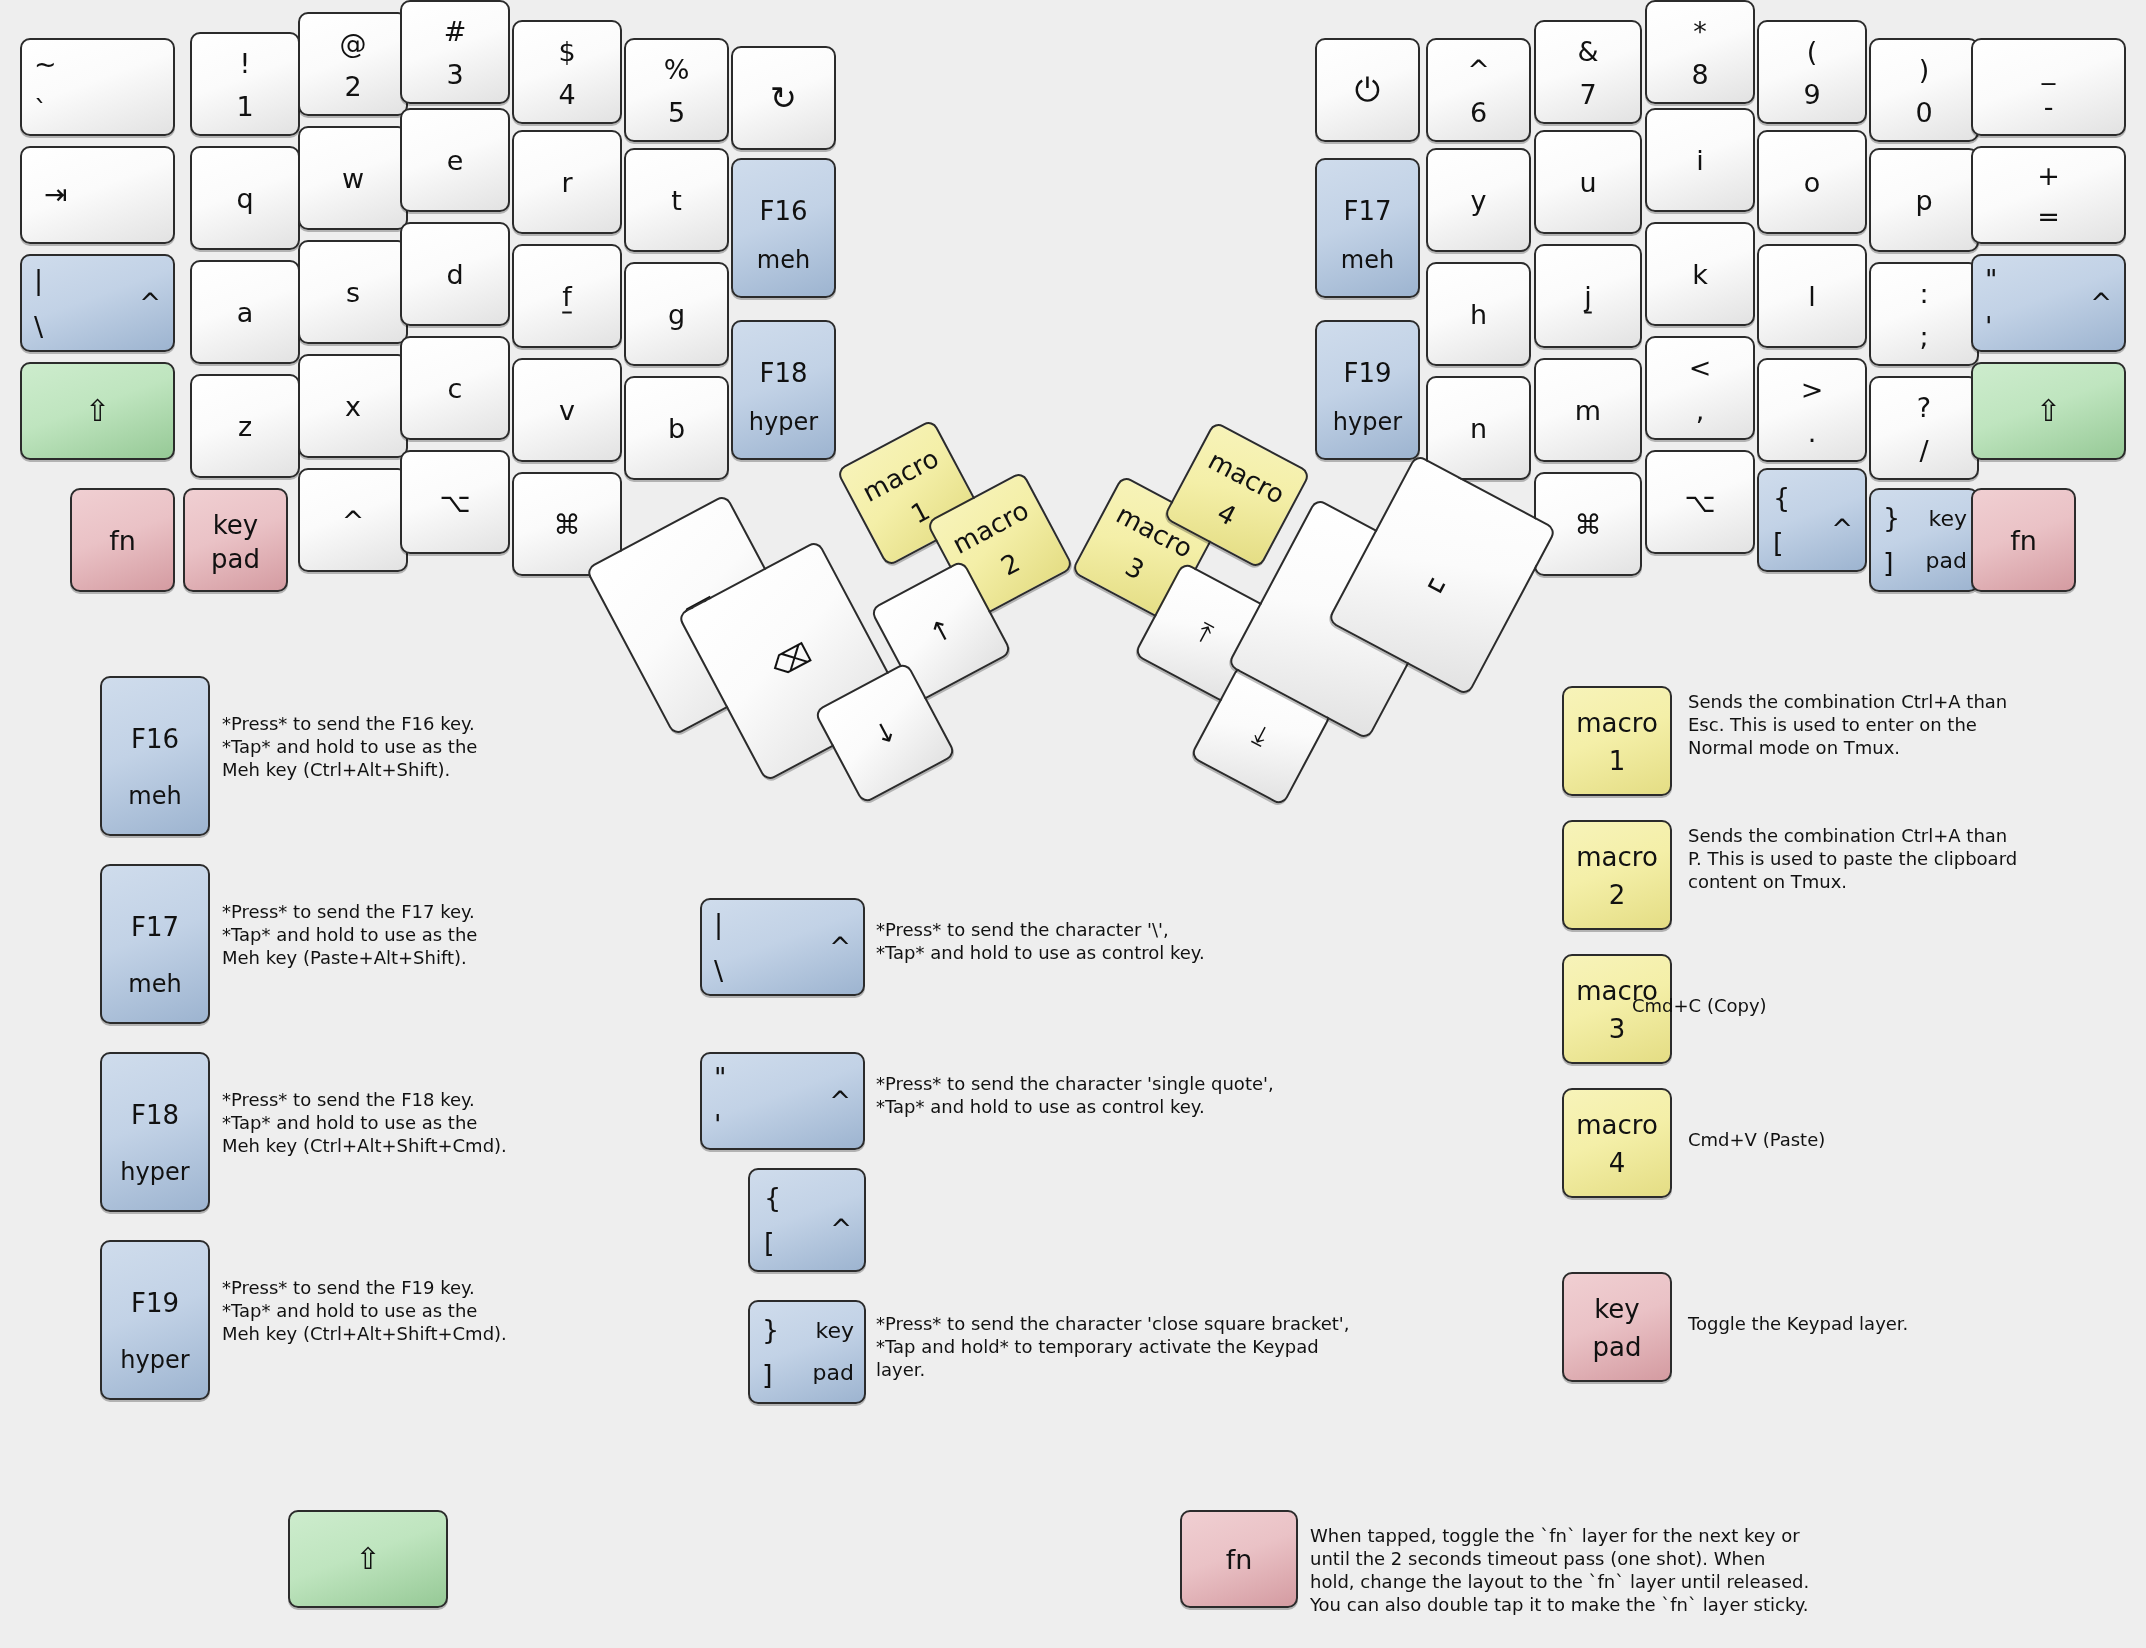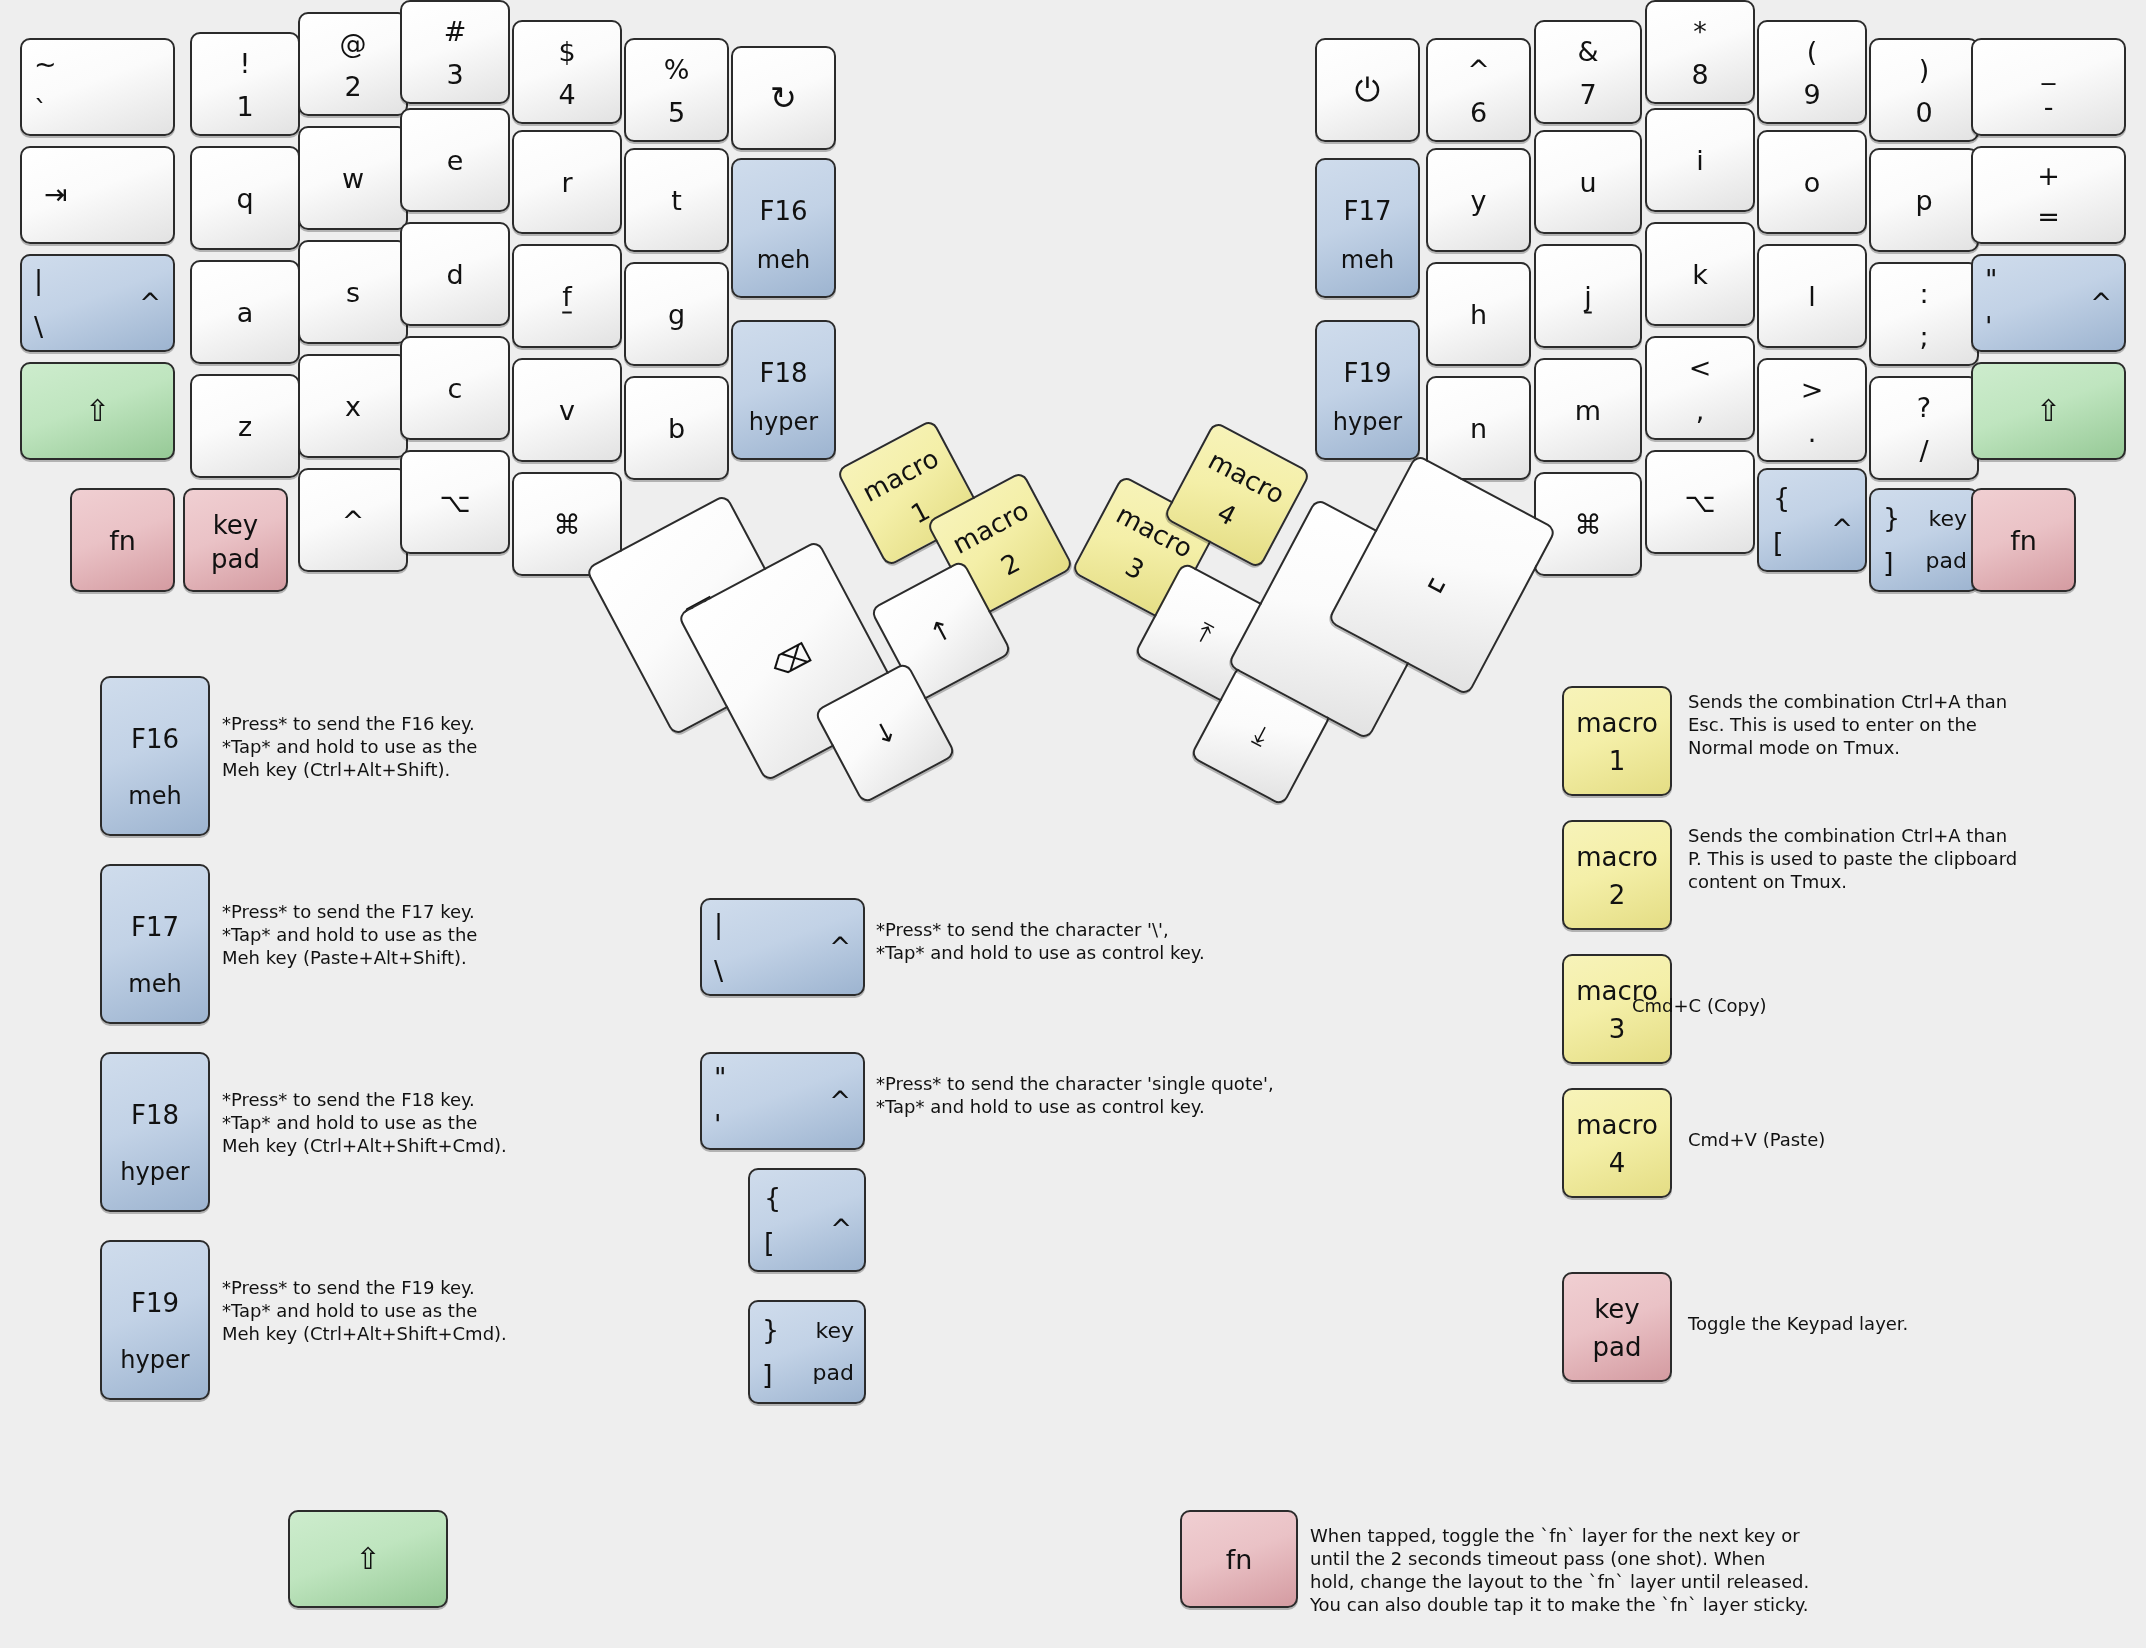--- a/index.html
+++ b/index.html
@@ -377,20 +377,23 @@
     <span class="lbl" style="left:14px;bottom:14px">[</span>
     <span class="lbl" style="right:12px;top:46px;font-size:26px">^</span>
   </div>
 
   <div class="key blue legend-item" style="left:748px;top:1300px;width:118px;height:104px;">
     <span class="lbl" style="left:12px;top:14px">}</span>
     <span class="lbl" style="left:12px;bottom:14px">]</span>
     <span class="lbl" style="right:10px;top:18px;font-size:22px">key</span>
     <span class="lbl" style="right:10px;bottom:18px;font-size:22px">pad</span>
   </div>
+  <div class="legend-text" style="left:876px;top:1312px;width:640px;white-space:pre-line;">*Press* to send the character 'close square bracket',
+*Tap and hold* to temporary activate the Keypad
+layer.</div>
 
   <div class="key yellow legend-item" style="left:1562px;top:686px;width:110px;height:110px;">
     <span class="lbl" style="left:0;right:0;text-align:center;top:22px;font-size:26px">macro</span>
     <span class="lbl" style="left:0;right:0;text-align:center;bottom:20px;font-size:26px">1</span>
   </div>
   <div class="legend-text" style="left:1688px;top:690px;width:420px;white-space:pre-line;">Sends the combination Ctrl+A than
 Esc. This is used to enter on the
 Normal mode on Tmux.</div>
 
   <div class="key yellow legend-item" style="left:1562px;top:820px;width:110px;height:110px;">

